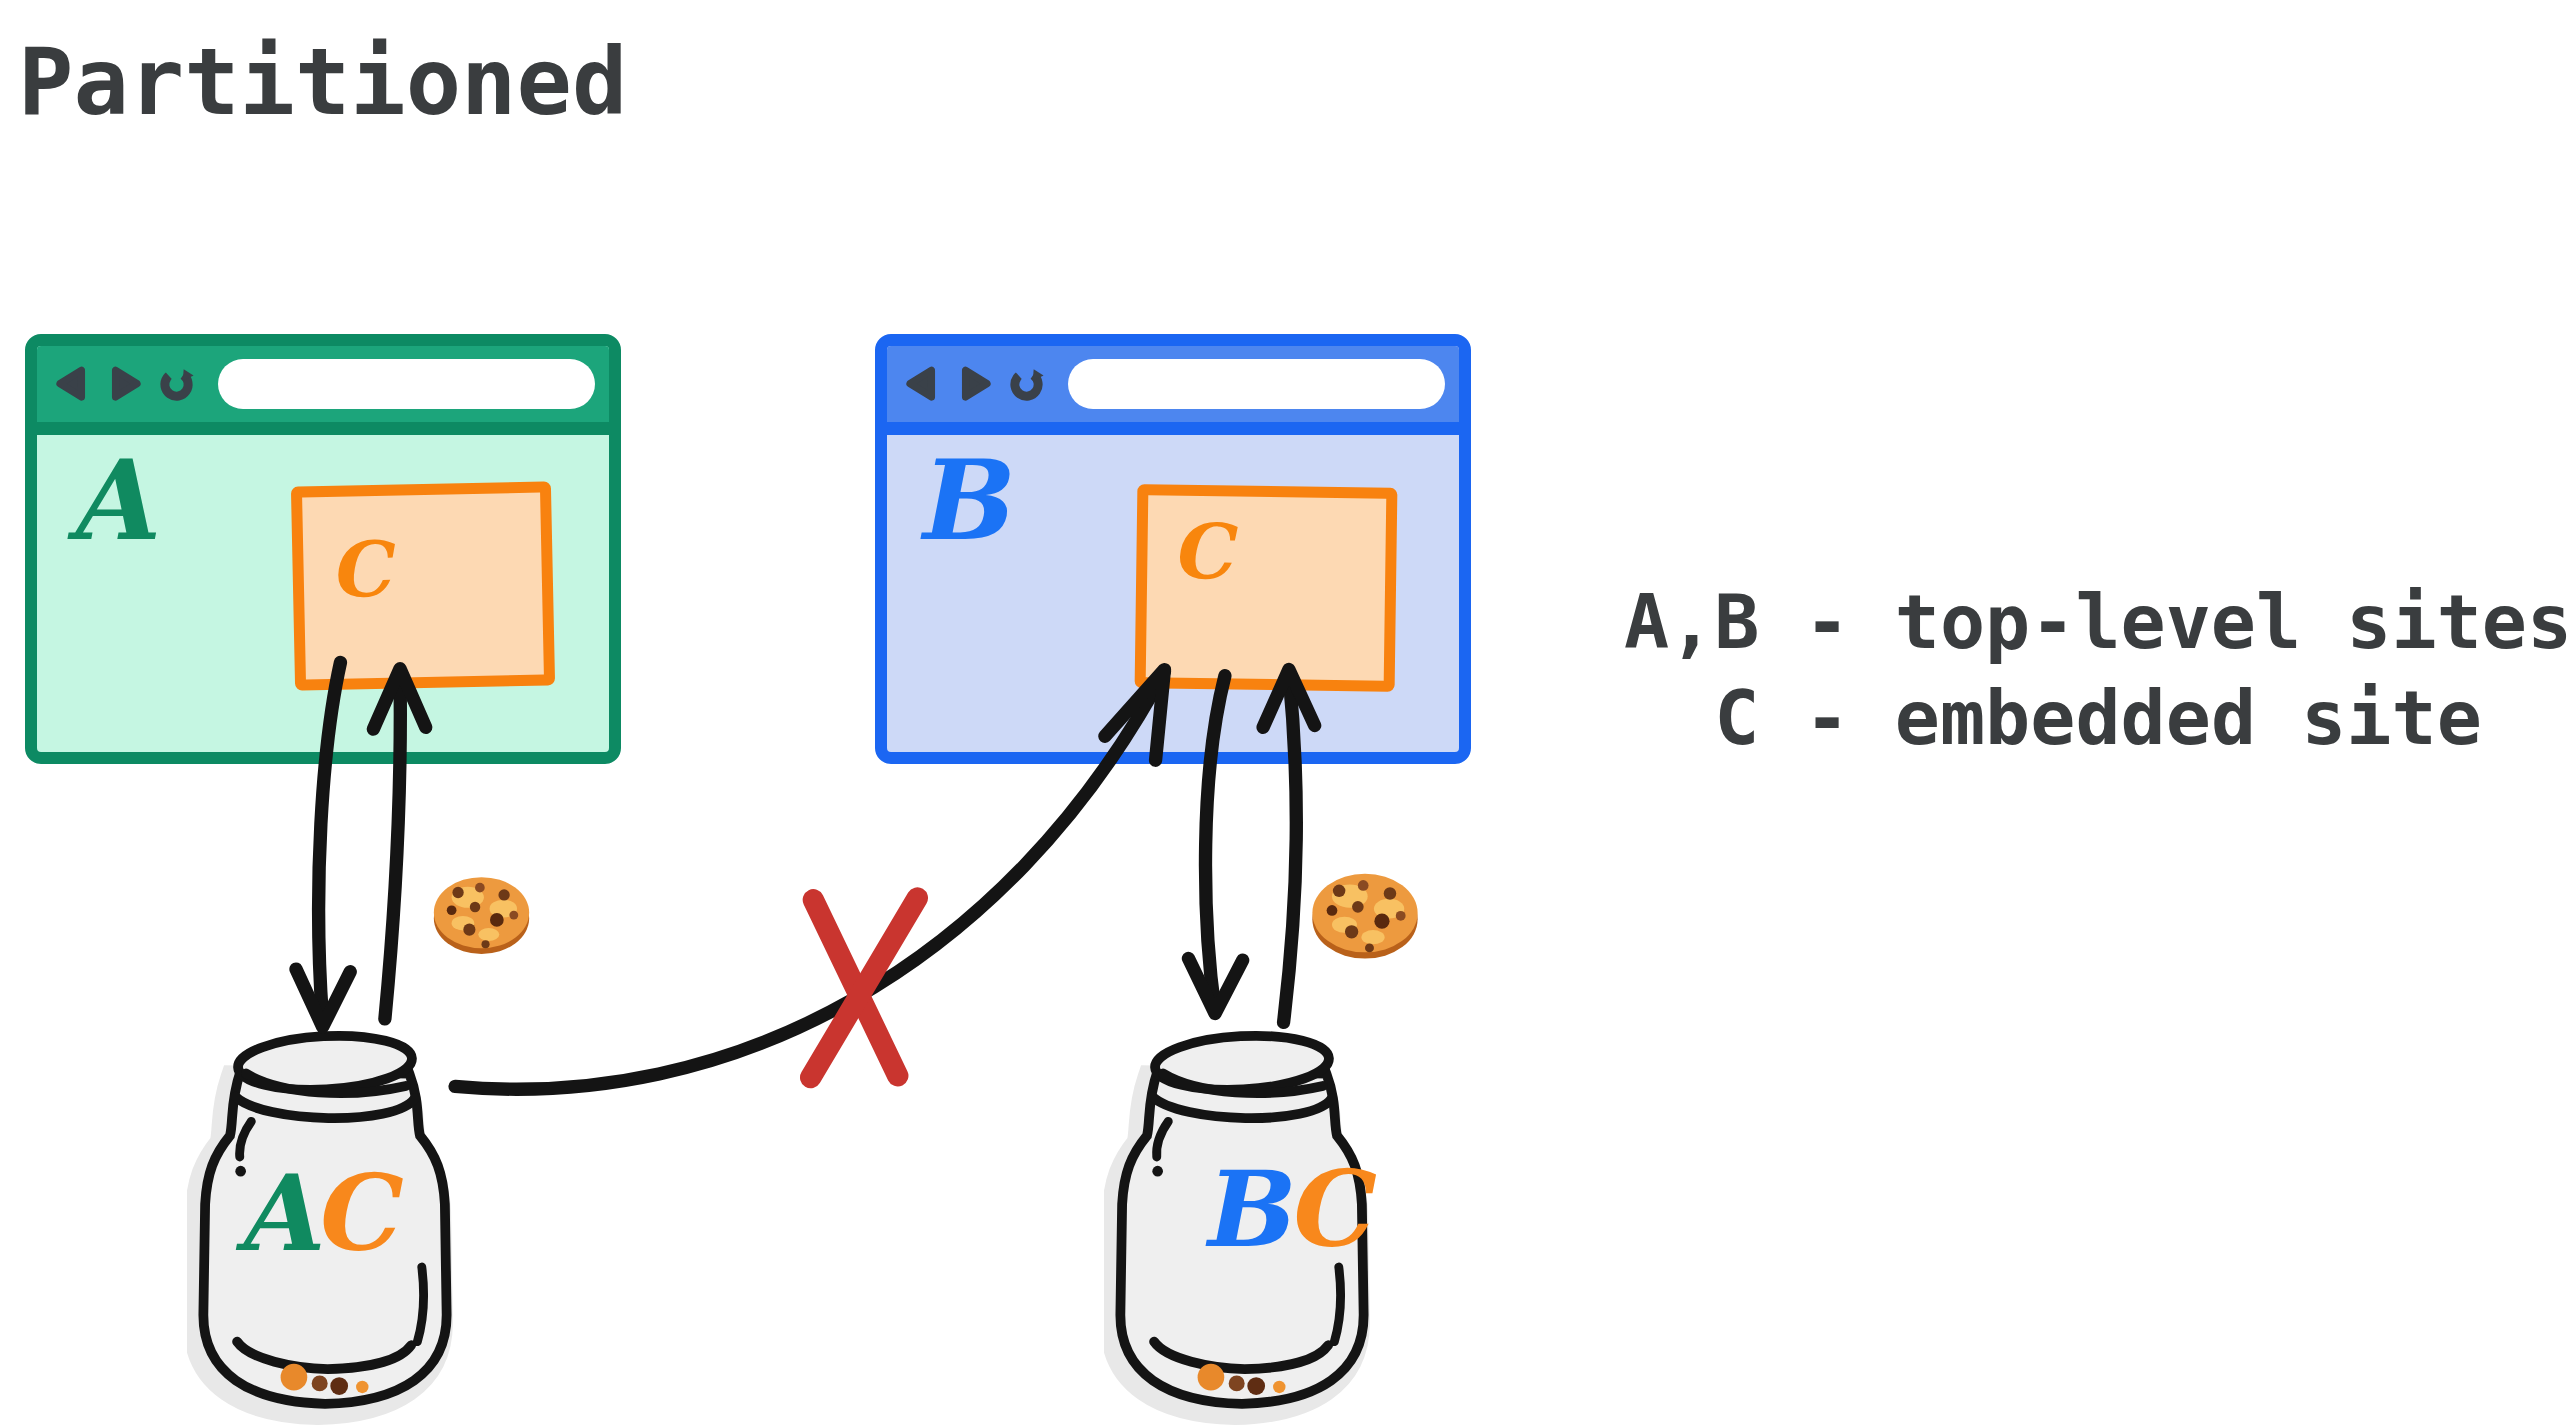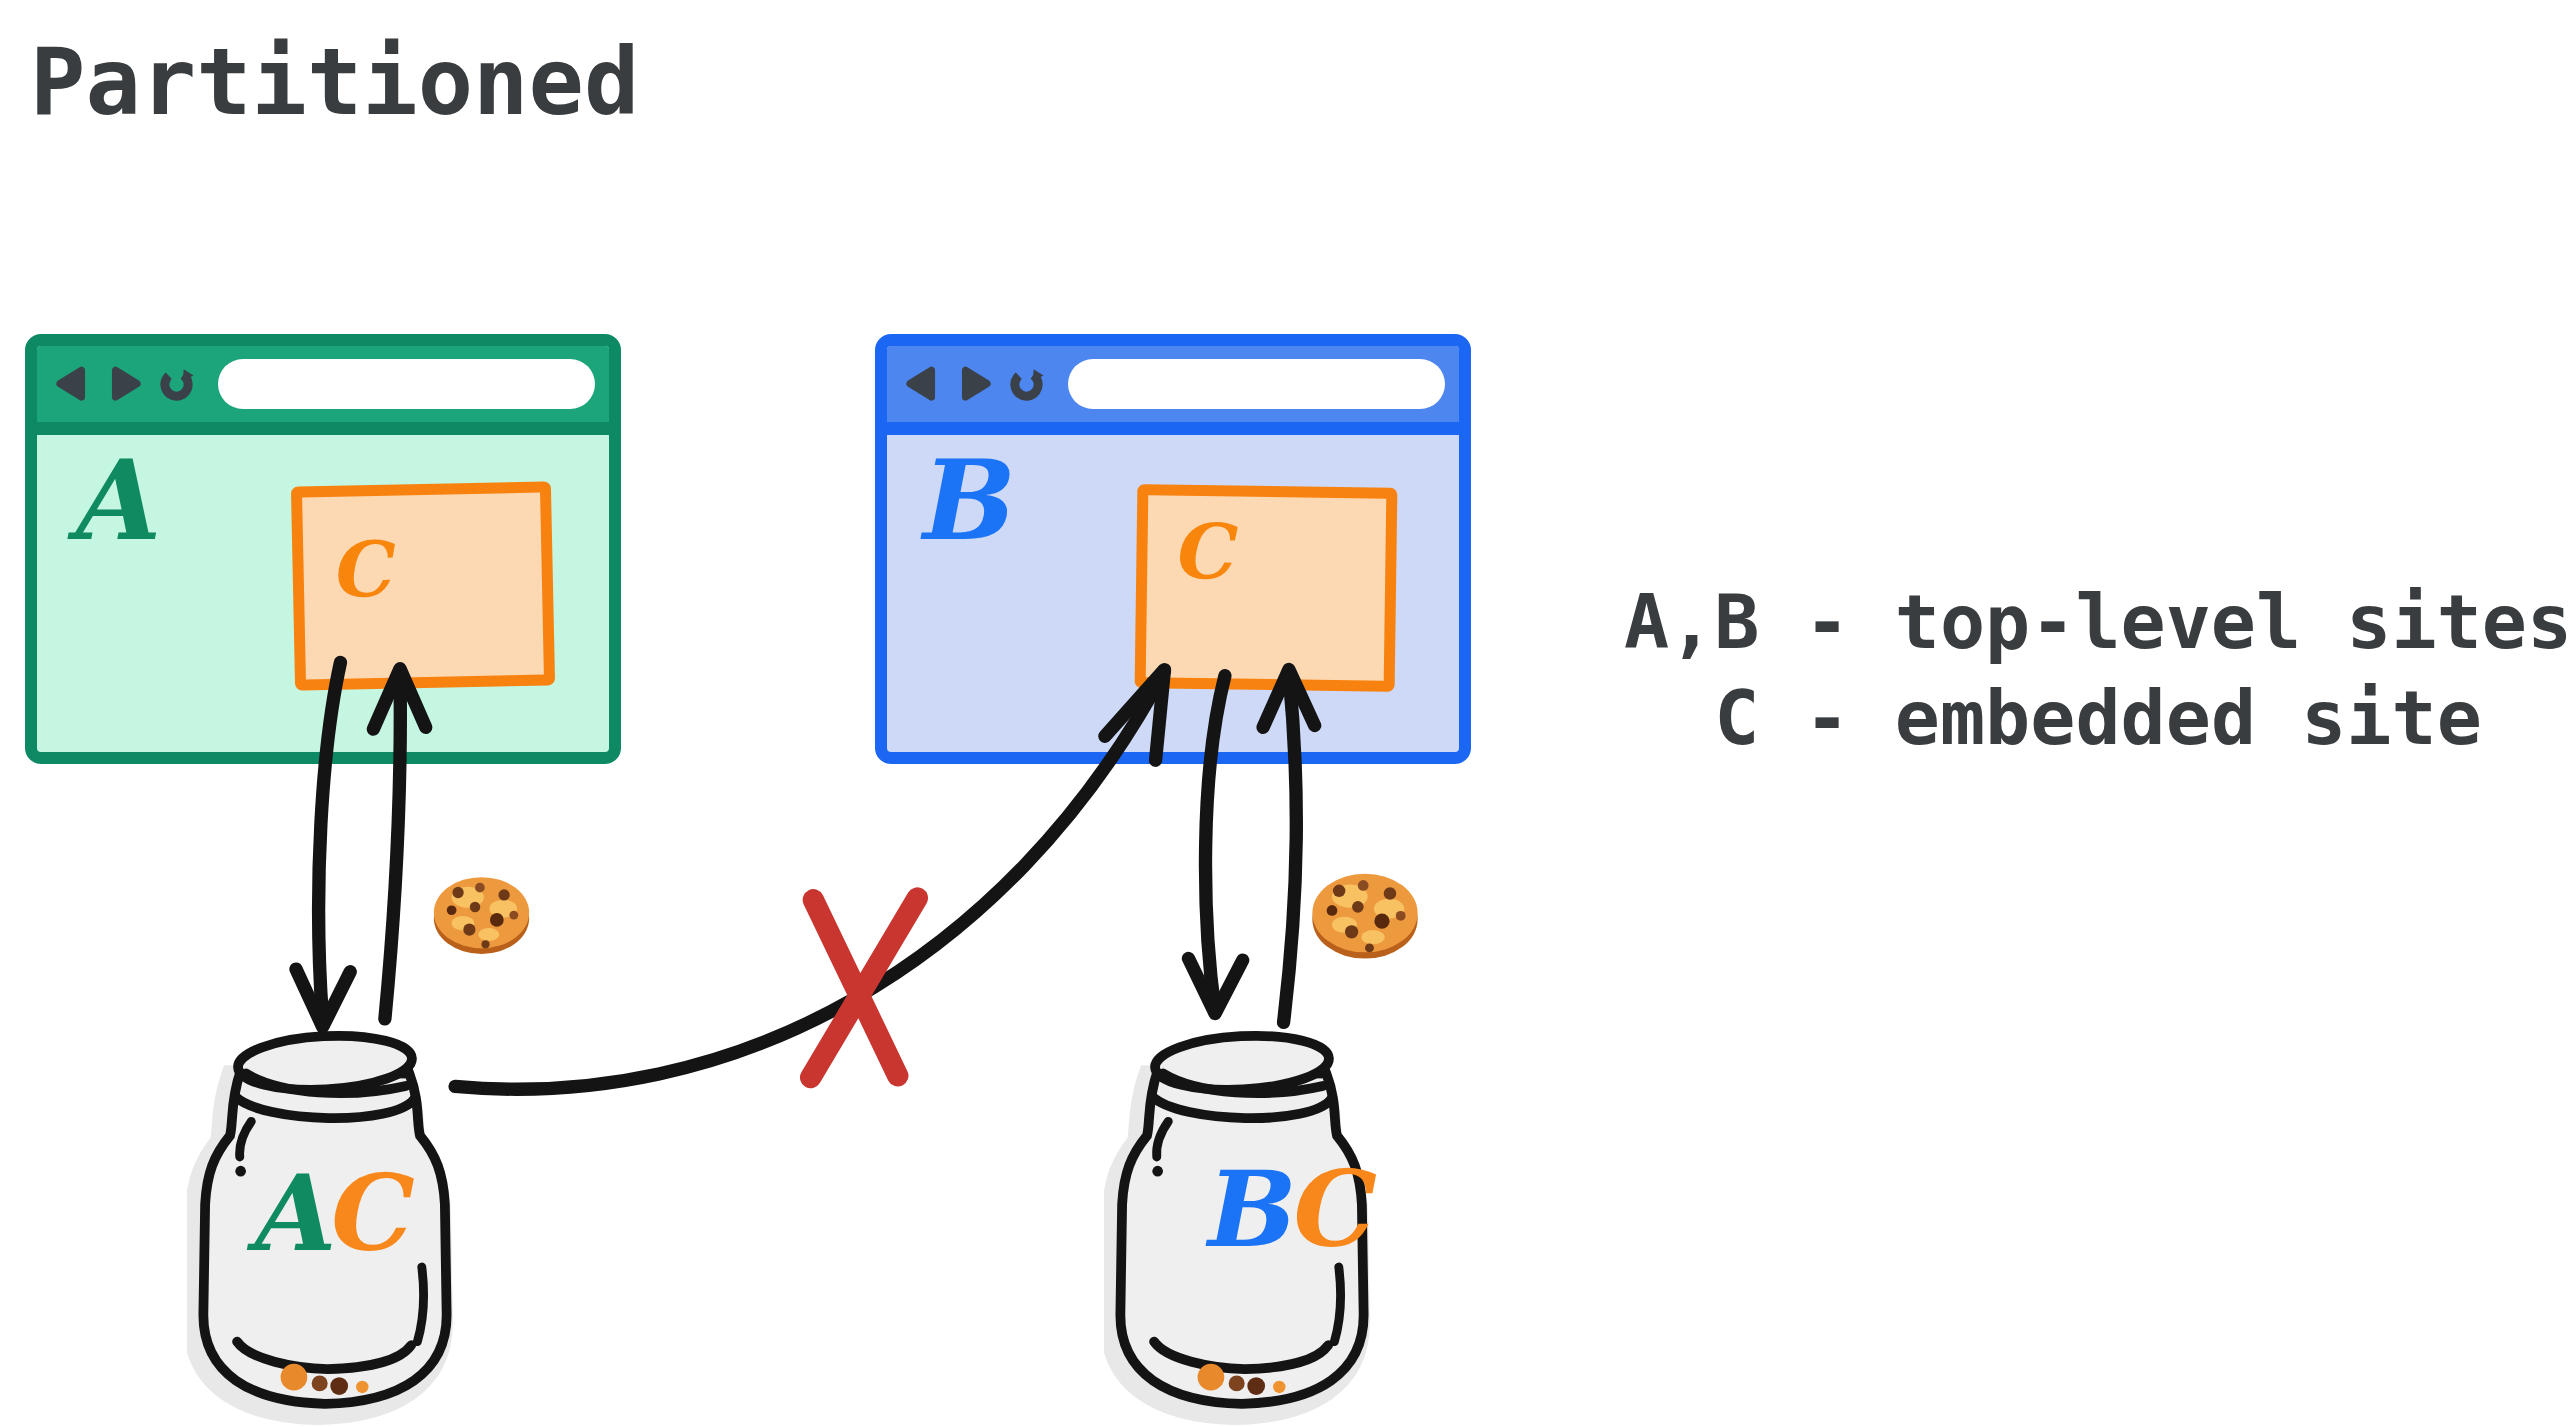--- a/index.html
+++ b/index.html
@@ -3,21 +3,21 @@
 <meta charset="utf-8">
 <style>
   html,body { margin:0; padding:0; }
   body {
     width:2576px; height:1428px; position:relative; overflow:hidden;
     background:#ffffff; font-family:"DejaVu Sans Mono", monospace;
   }
 
   
   .title {
-    position:absolute; left:30px; top:32px;
+    position:absolute; left:18px; top:32px;
     font-size:92px; font-weight:bold; line-height:1.1;
     color:#3a3d3f; white-space:nowrap;
   }
   .legend {
     position:absolute; left:1609px; top:574px; width:978px;
     font-size:75px; font-weight:bold; line-height:96px;
     color:#3a3d3f; text-align:center; white-space:nowrap;
   }
 
   
@@ -53,21 +53,21 @@
   .iframe-label { position:absolute; font-size:76px; color:#f8860d; }
   .browser-a .iframe-label { left:32px; top:36px; }
   .browser-b .iframe-label { left:30px; top:18px; }
 
   
   .jar-svg { position:absolute; width:276px; height:404px; }
   .jar-svg.left  { left:187px;  top:1022px; }
   .jar-svg.right { left:1104px; top:1022px; }
 
   .jar-label { position:absolute; font-size:105px; letter-spacing:-5.3px; white-space:nowrap; }
-  .jar-label.left  { left:255px;  top:1161px; }
+  .jar-label.left  { left:244px;  top:1161px; }
   .jar-label.right { left:1208px; top:1157px; }
   .c-green  { color:#108a60; }
   .c-blue   { color:#1b73f5; }
   .c-orange { color:#f8881c; }
 
   .cookie-svg { position:absolute; }
   .cookie-svg.left  { left:429px;  top:868px; width:105px; height:91px; }
   .cookie-svg.right { left:1307px; top:864px; width:116px; height:100px; }
 
   .overlay { position:absolute; left:0; top:0; width:2576px; height:1428px; pointer-events:none; }

